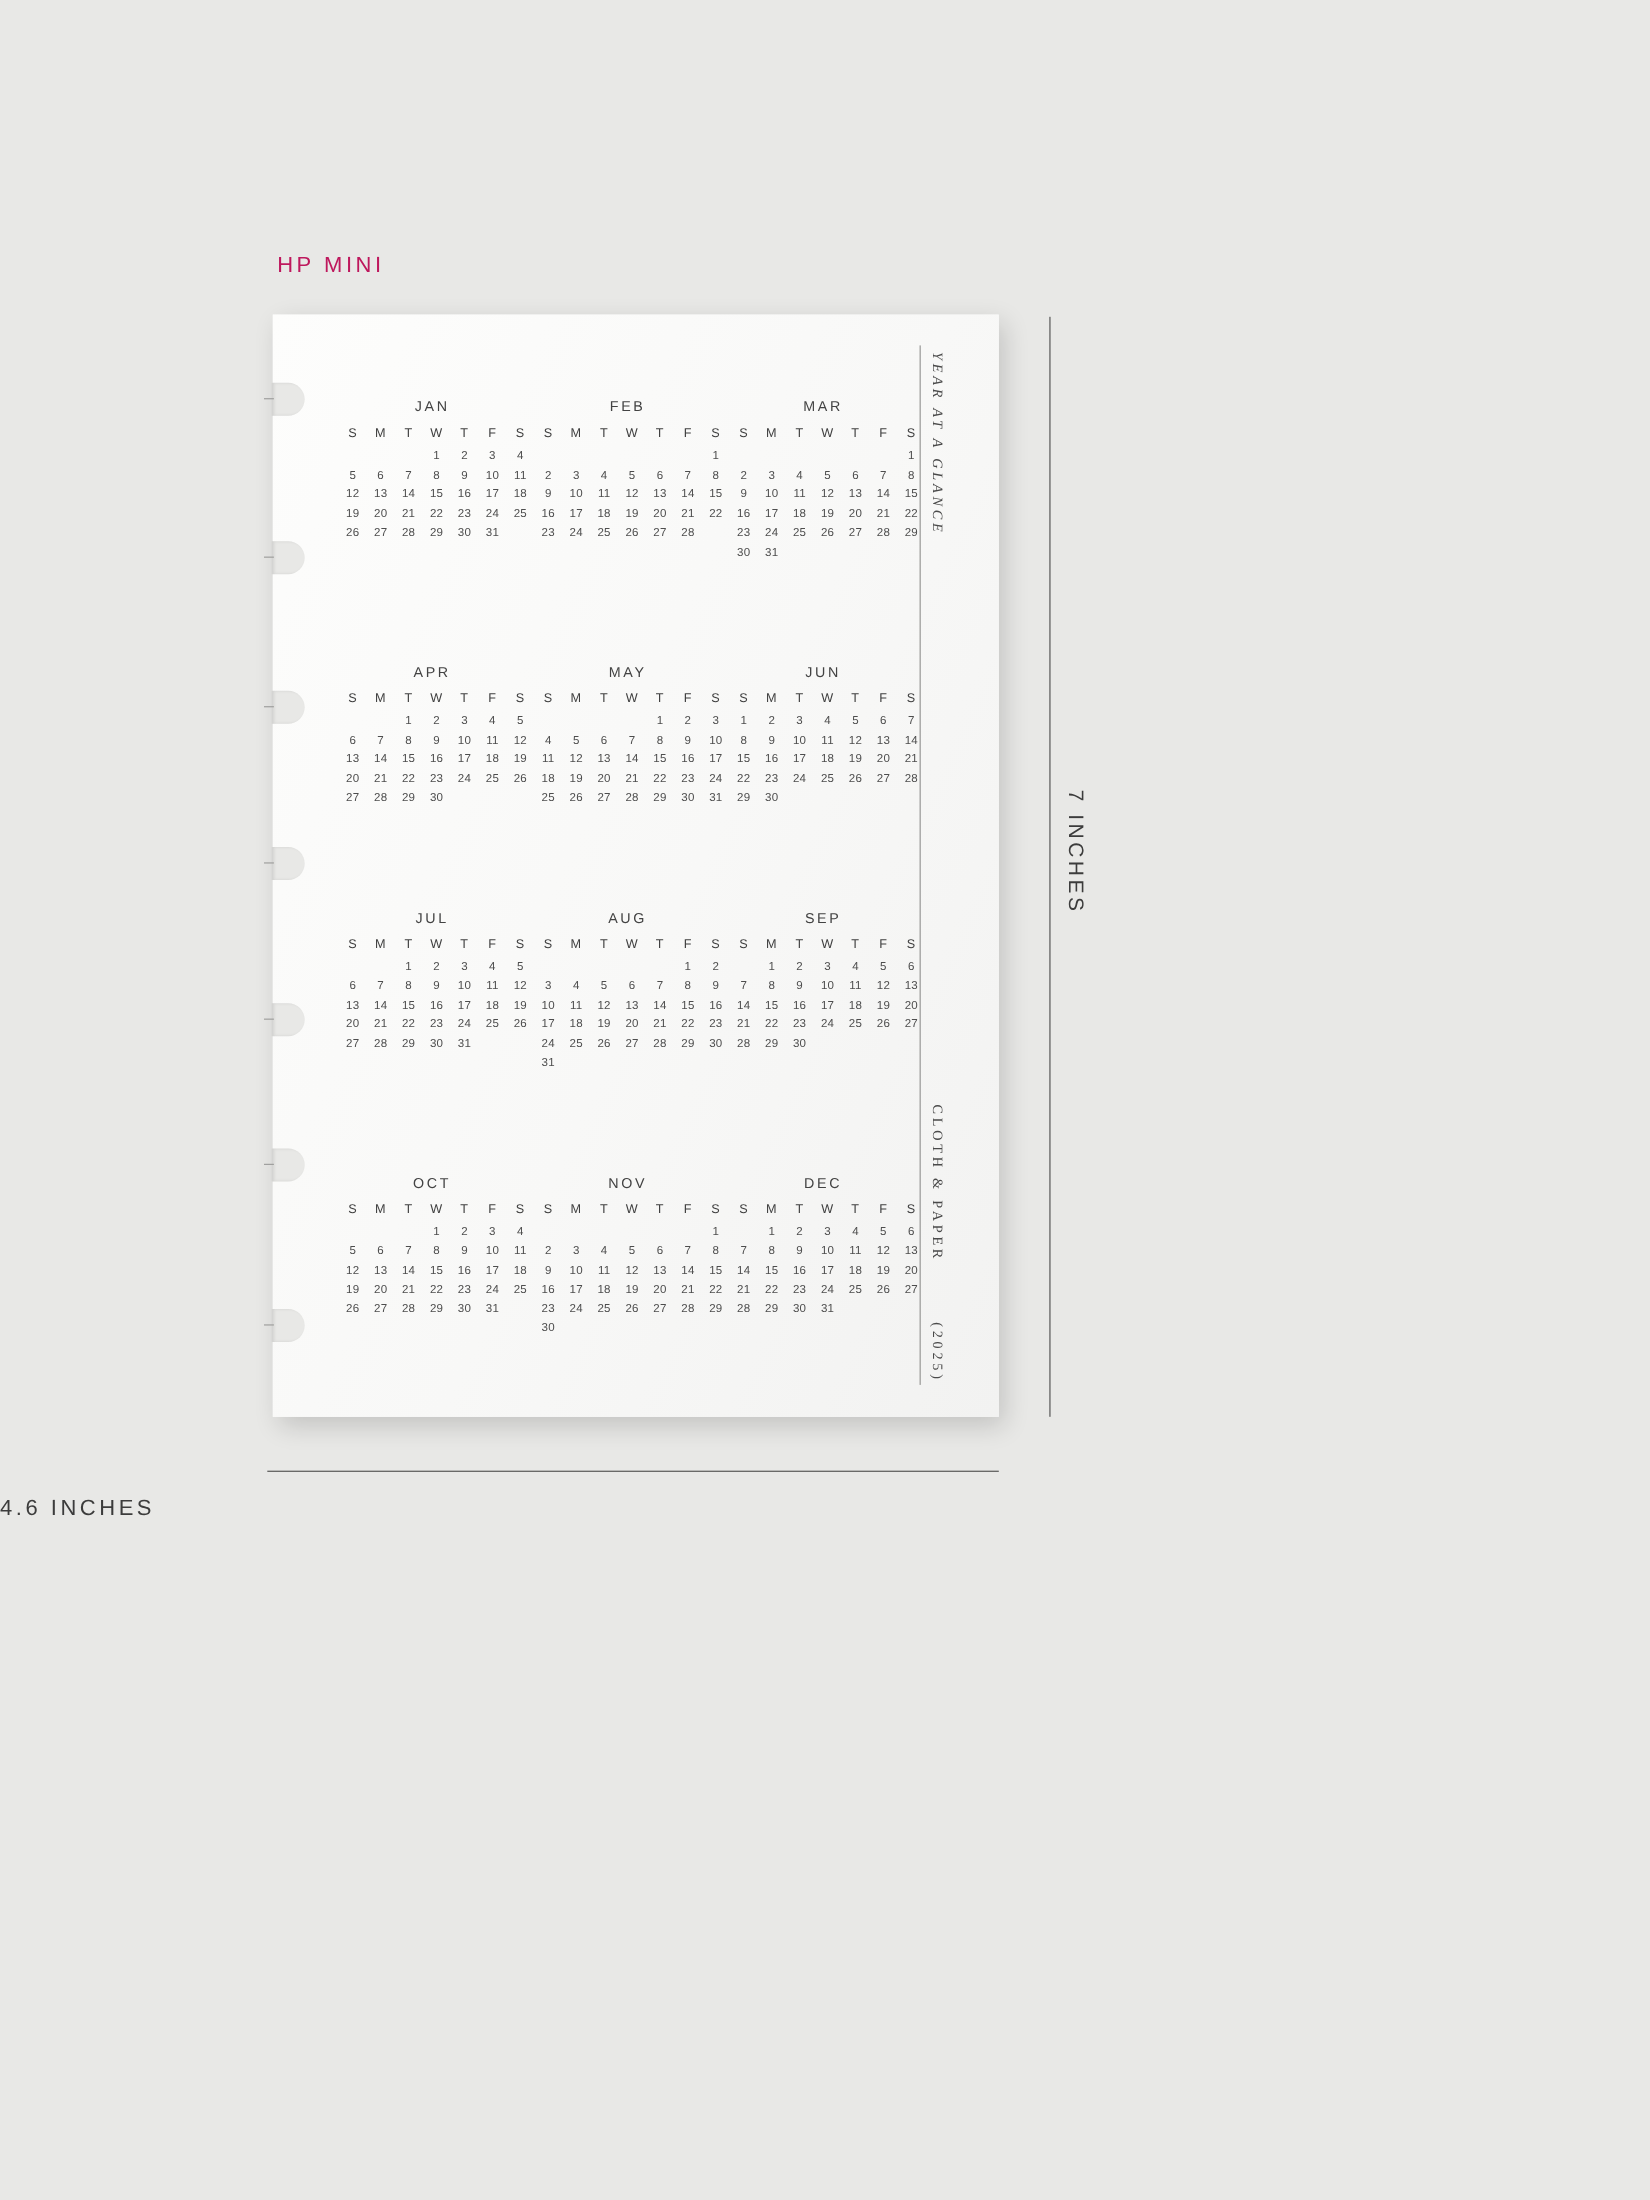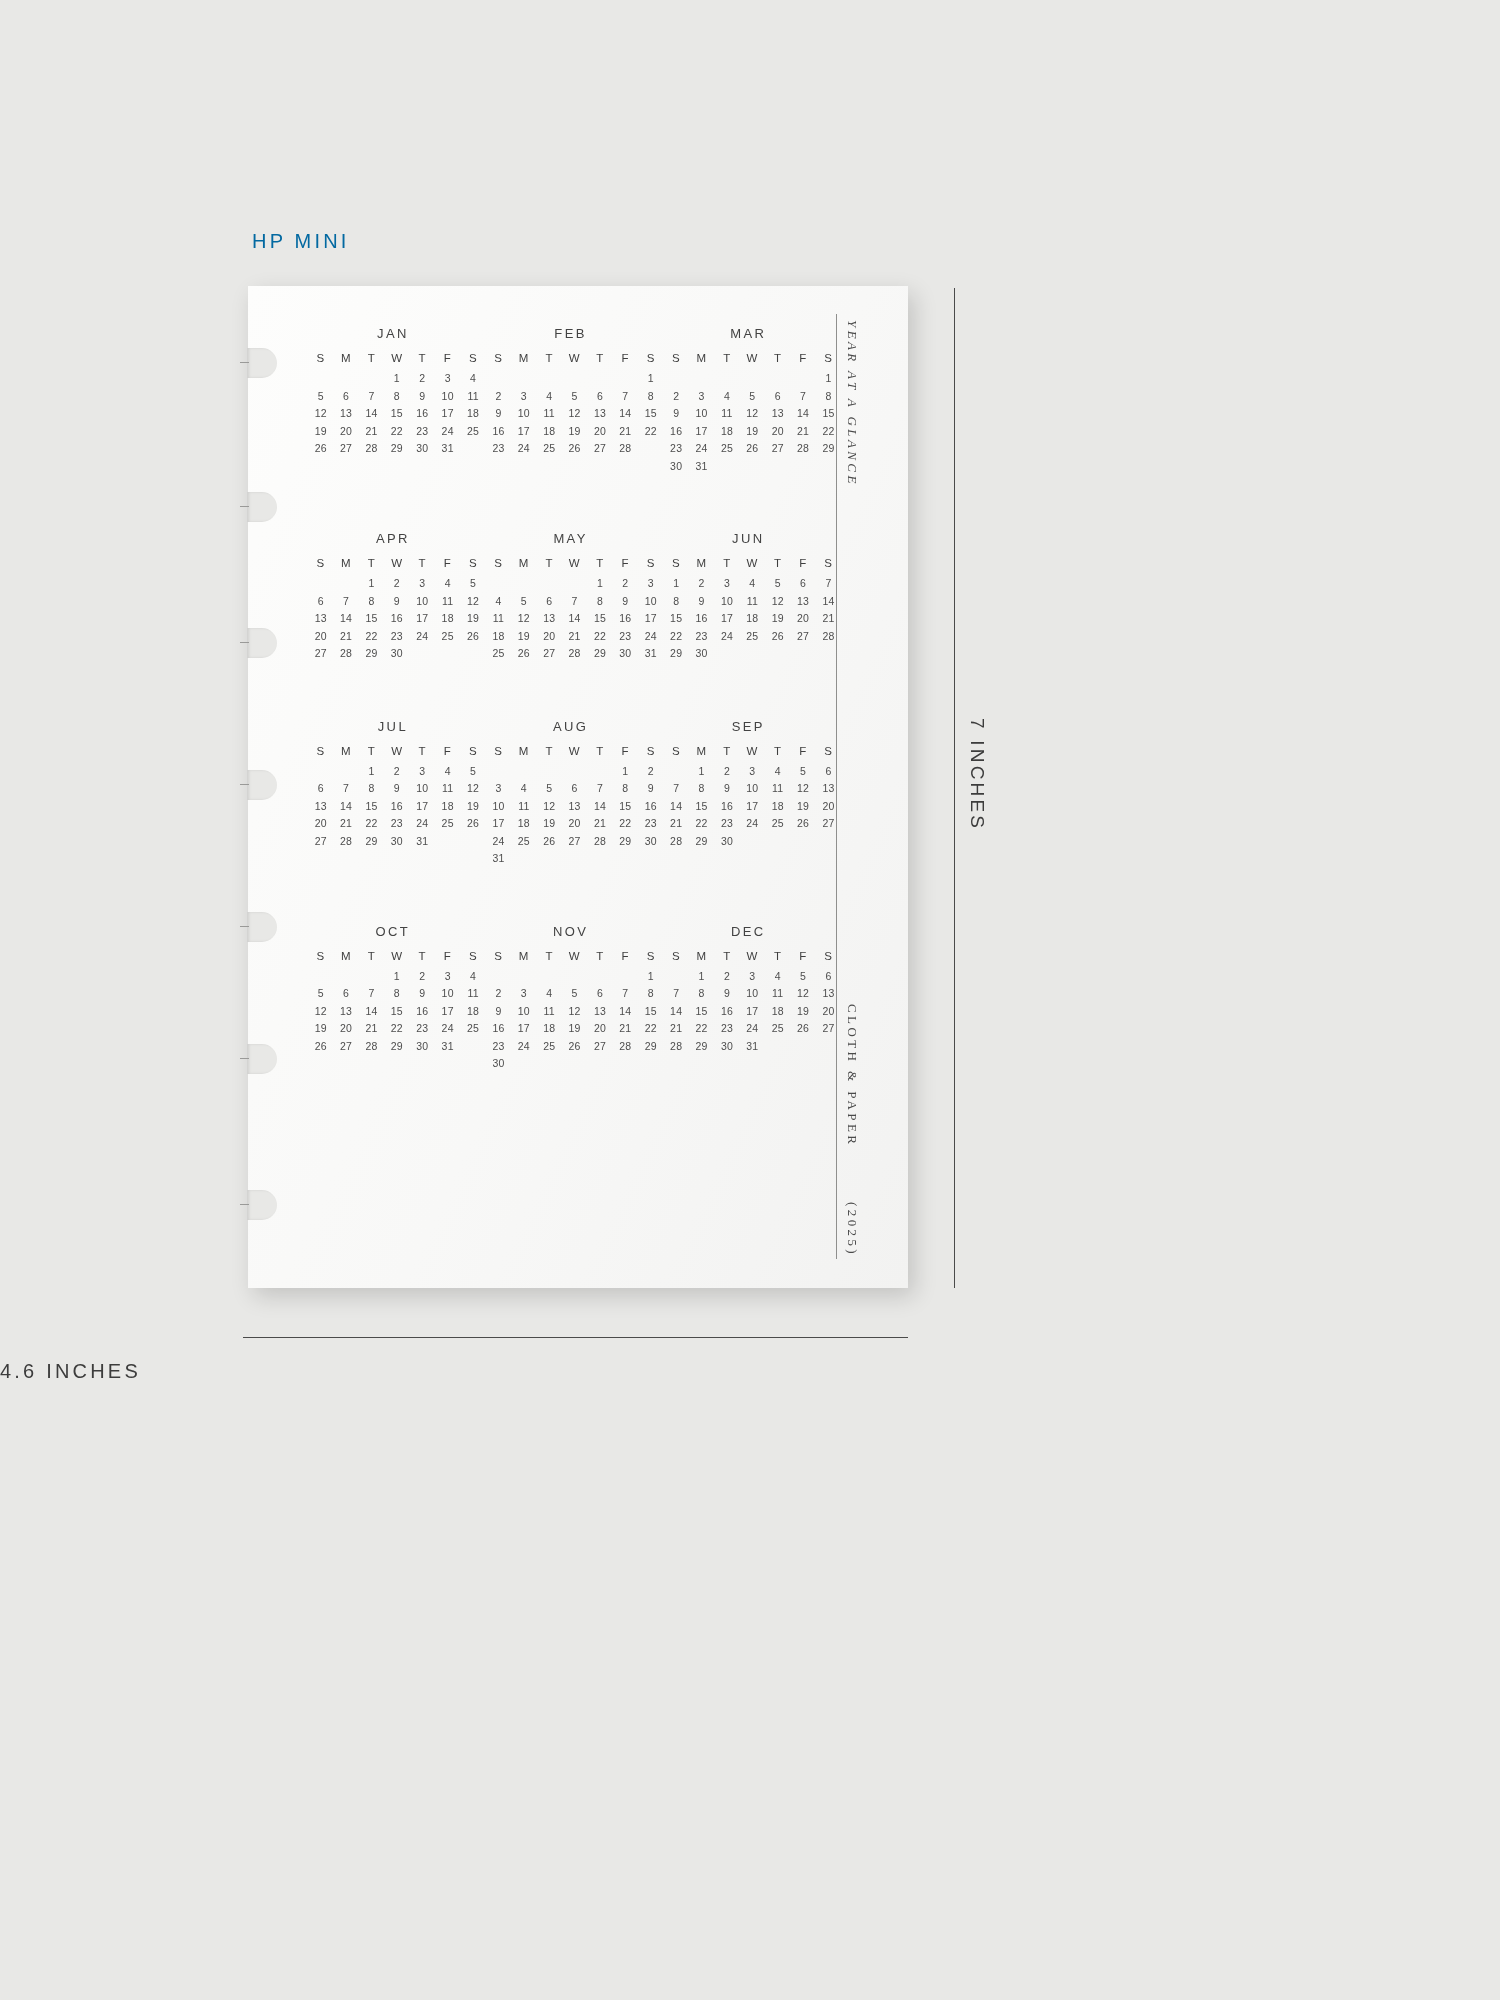--- a/index.html
+++ b/index.html
@@ -15,21 +15,21 @@
     overflow: hidden;
   }
 
   
   .product-label {
     position: absolute;
     left: 252px;
     top: 230px;
     font-size: 20px;
     letter-spacing: 3.2px;
-    color: #0369a1;
+    color: #be185d;
     font-weight: 400;
     text-align: center;
   }
 
   
   .dim-line-right {
     position: absolute;
     left: 954px;
     top: 288px;
     width: 1px;
@@ -134,20 +134,21 @@
     left: 60px;
     top: 40px;
     width: 510px;
   }
   .quarter-row {
     display: flex;
     justify-content: flex-start;
   }
   .month {
     width: 178px;
+    margin-top: 36px;
   }
   .month-title {
     text-align: center;
     font-size: 13px;
     letter-spacing: 2.4px;
     color: #434343;
     margin-bottom: 11px;
     padding-right: 8px;
   }
   .dow-row, .week-row {

